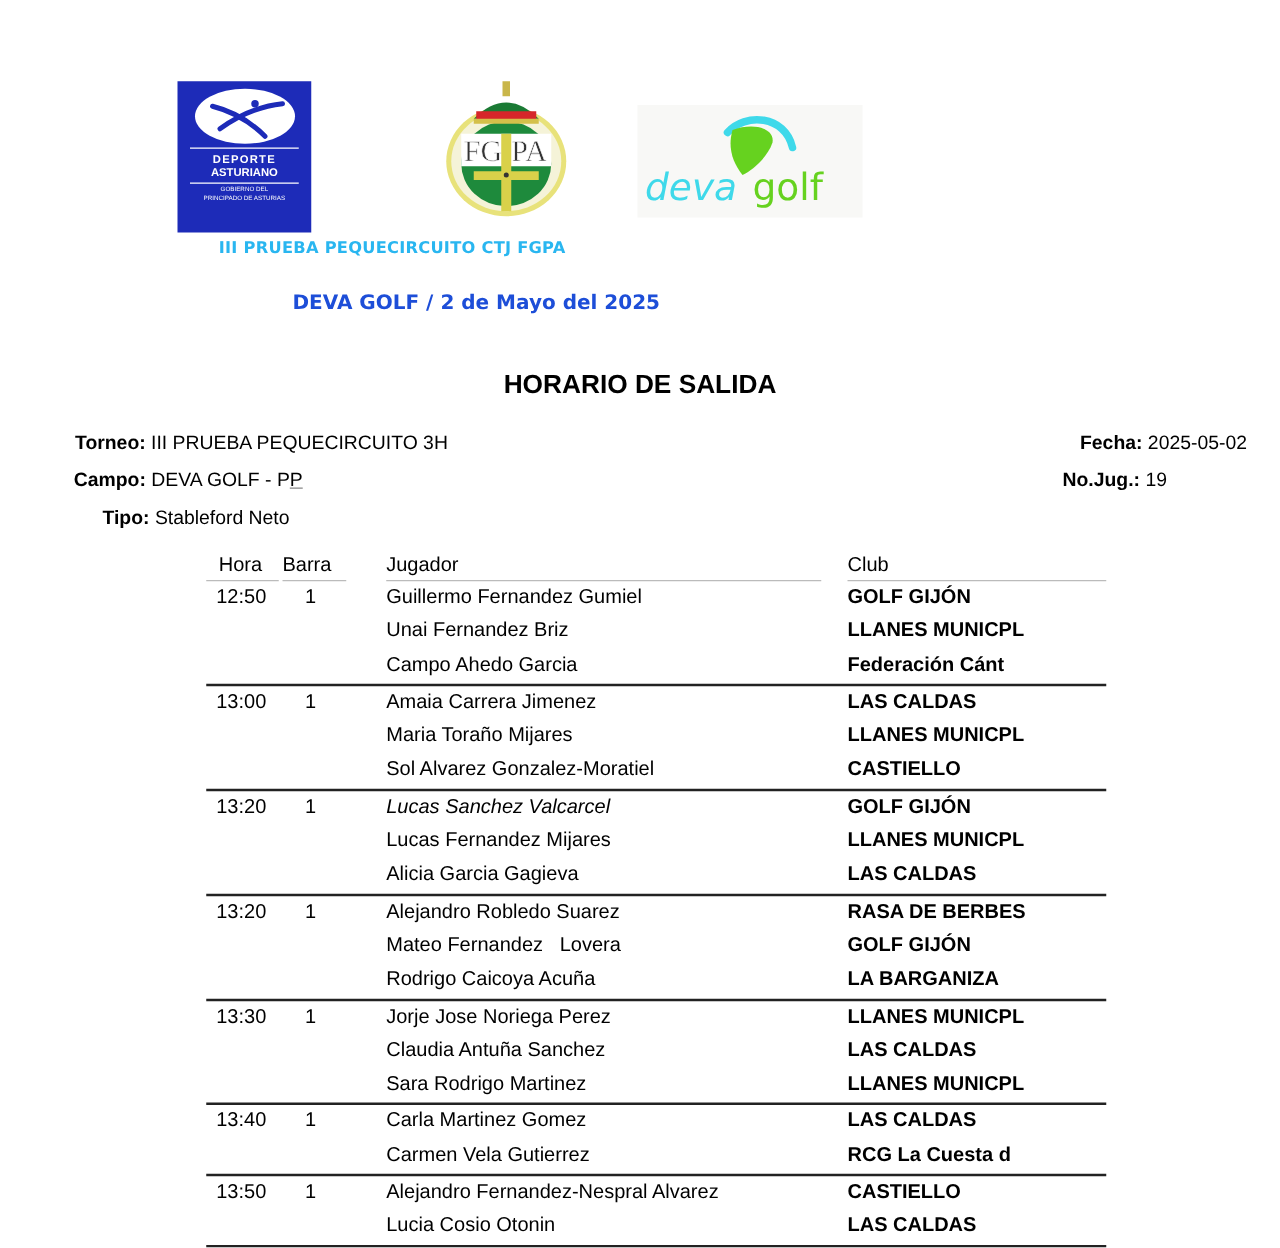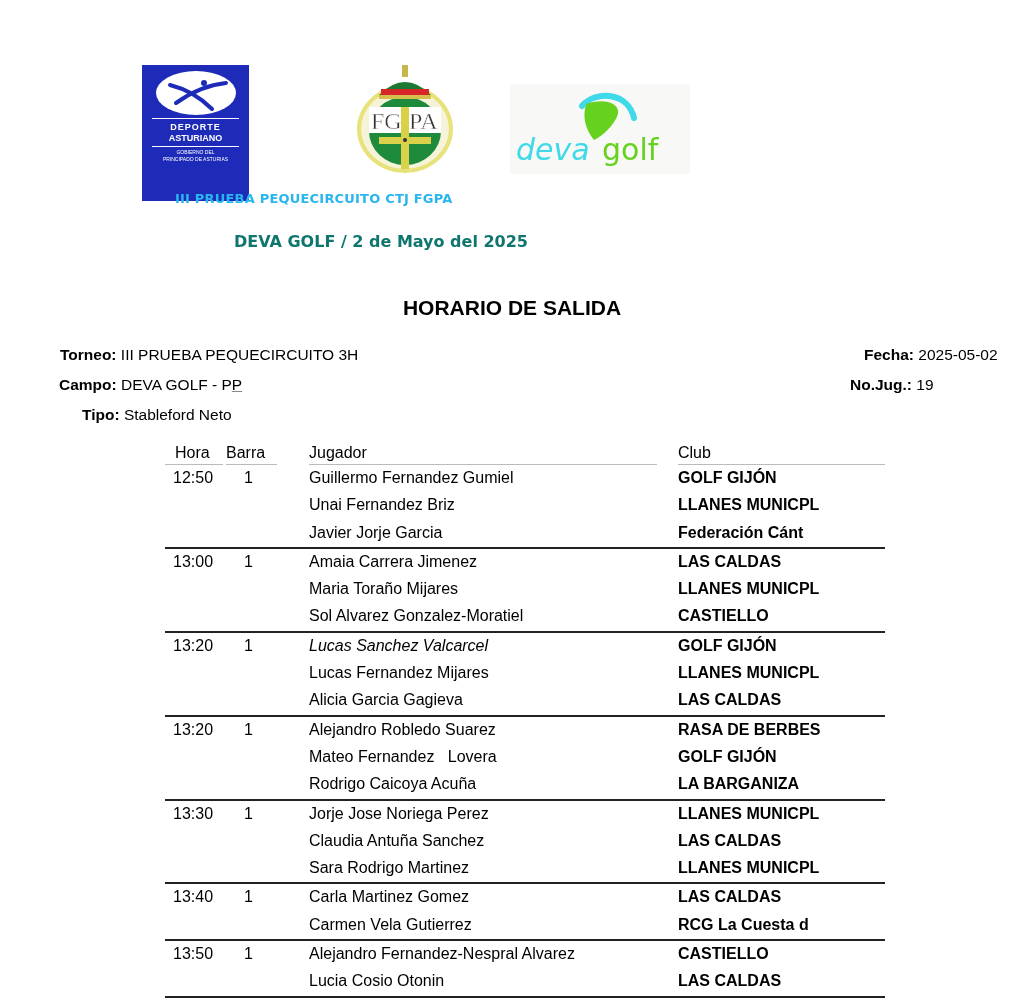--- a/index.html
+++ b/index.html
@@ -2,21 +2,21 @@
 <html><head>
   <meta charset="utf-8">
   <style>
     * { box-sizing: border-box; margin: 0; padding: 0; }
     html, body { width: 1024px; height: 998px; background: #ffffff; overflow: hidden; }
     body { position: relative; font-family: "Liberation Sans", sans-serif; color: #000; }
 
     
     .logo { position: absolute; }
     .logo-deporte {
-      left: 142px; top: 65px; width: 107px; height: 136px;
+      left: 142px; top: 65px; width: 107px; height: 121px;
       background: #1d2bb8;
       color: #fff; text-align: center;
     }
     .logo-deporte .oval {
       position: absolute; left: 14px; top: 6px; width: 80px; height: 44px;
       background: #fff; border-radius: 50%;
     }
     .logo-deporte .oval svg { position: absolute; left: 0; top: 0; }
     .logo-deporte .rule { position: absolute; left: 10px; right: 10px; height: 1px; background: #fff; }
     .logo-deporte .t1 { position: absolute; left: 0; right: 0; top: 57px; font-size: 9px; letter-spacing: 1px; font-weight: bold; }
@@ -28,21 +28,21 @@
 
     
     .event-title {
       position: absolute; left: 175px; top: 191px;
       font-family: "DejaVu Sans", sans-serif; font-weight: bold; font-size: 13px;
       color: #29b6f0; letter-spacing: 0.2px;
     }
     .event-subtitle {
       position: absolute; left: 234px; top: 232px;
       font-family: "DejaVu Sans", sans-serif; font-weight: bold; font-size: 16px;
-      color: #0f766e;
+      color: #1d4ed8;
     }
 
     
     .report-title {
       position: absolute; left: 0; width: 1024px; top: 296px; text-align: center;
       font-size: 21px; font-weight: bold;
     }
 
     
     .meta-row { position: absolute; font-size: 15.5px; white-space: nowrap; margin-left: 42px; }
@@ -159,21 +159,21 @@
       <span class="c-hora">12:50</span>
       <span class="c-barra">1</span>
       <span class="c-jug">Guillermo Fernandez Gumiel</span>
       <span class="c-club">GOLF GIJÓN</span>
     </div>
     <div class="row">
       <span class="c-jug">Unai Fernandez Briz</span>
       <span class="c-club">LLANES MUNICPL</span>
     </div>
     <div class="row">
-      <span class="c-jug">Javier Jorje Garcia</span>
+      <span class="c-jug">Campo Ahedo Garcia</span>
       <span class="c-club">Federación Cánt</span>
     </div>
   </div>
 
   <div class="group">
     <div class="row">
       <span class="c-hora">13:00</span>
       <span class="c-barra">1</span>
       <span class="c-jug">Amaia Carrera Jimenez</span>
       <span class="c-club">LAS CALDAS</span>

